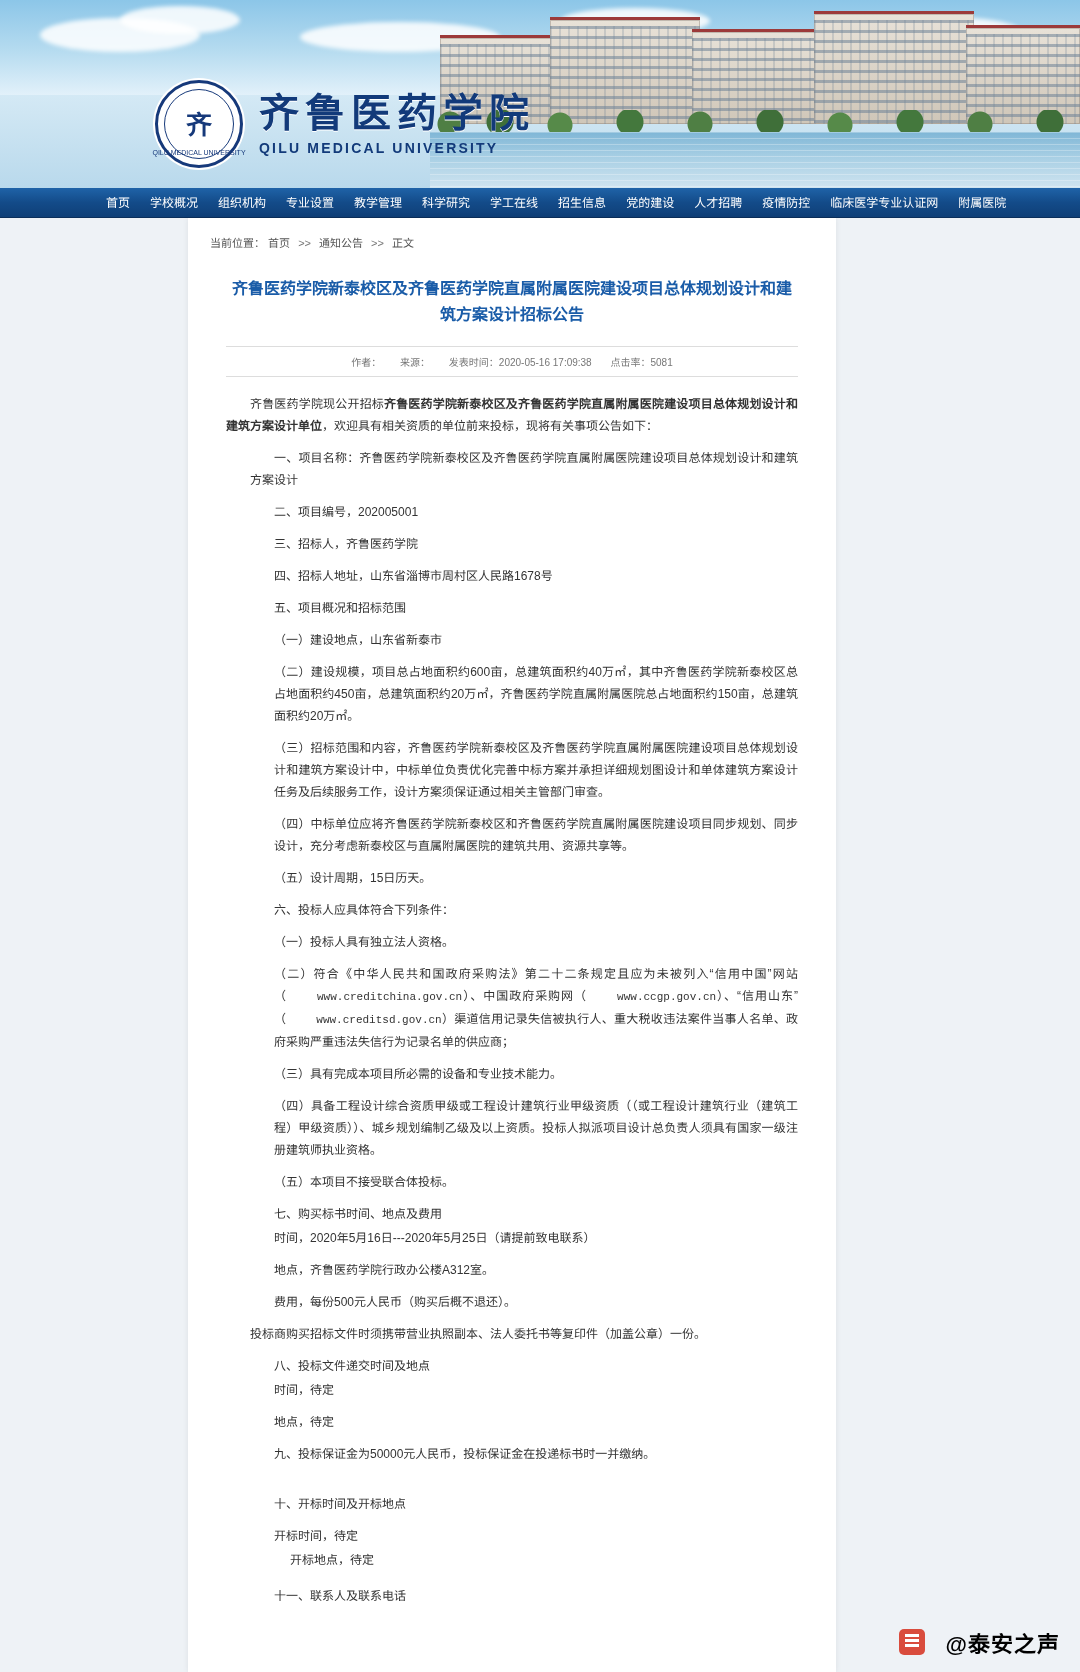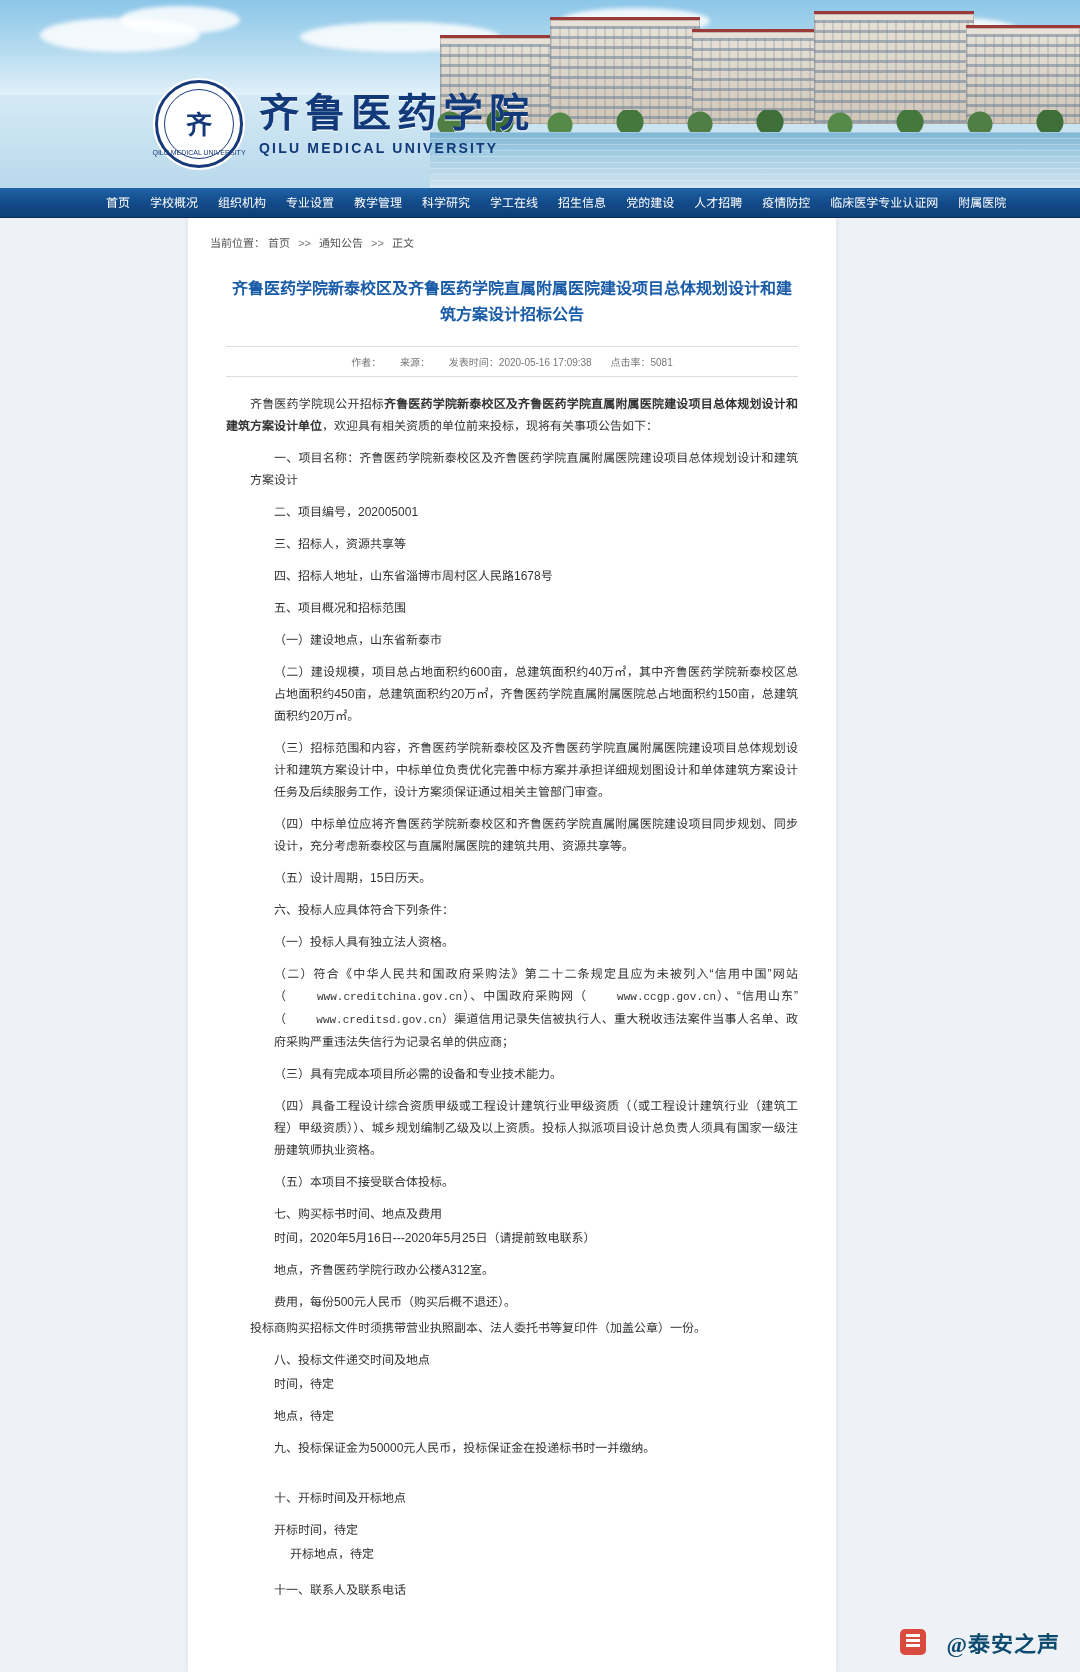--- a/index.html
+++ b/index.html
@@ -244,22 +244,22 @@
   
   .watermark {
     position: absolute;
     right: 20px;
     bottom: 14px;
     display: flex;
     align-items: center;
     gap: 21px;
     font-size: 22px;
     font-weight: bold;
-    color: #0c4a6e;
-    font-family: Liberation Serif, serif;
+    color: #000000;
+    font-family: Liberation Sans, sans-serif;
   }
   .wm-logo {
     width: 26px; height: 26px;
     background: #d94c3d;
     border-radius: 5px;
     position: relative;
   }
   .wm-logo::before {
     content: "";
     position: absolute;
@@ -342,21 +342,21 @@
       </div>
 
       <div class="body-text">
 
         <p class="ind1">
           <span>齐鲁医药学院现公开招标</span><span class="strong">齐鲁医药学院新泰校区及齐鲁医药学院直属附属医院建设项目总体规划设计和建筑方案设计单位</span><span>，欢迎具有相关资质的单位前来投标，现将有关事项公告如下：</span>
         </p>
 
         <p class="ind2">一、项目名称：齐鲁医药学院新泰校区及齐鲁医药学院直属附属医院建设项目总体规划设计和建筑方案设计</p>
         <p class="ind2">二、项目编号，202005001</p>
-        <p class="ind2">三、招标人，资源共享等</p>
+        <p class="ind2">三、招标人，齐鲁医药学院</p>
         <p class="ind3">四、招标人地址，山东省淄博市周村区人民路1678号</p>
         <p class="ind2">五、项目概况和招标范围</p>
 
         <p class="ind3">（一）建设地点，山东省新泰市</p>
         <p class="ind3">（二）建设规模，项目总占地面积约600亩，总建筑面积约40万㎡，其中齐鲁医药学院新泰校区总占地面积约450亩，总建筑面积约20万㎡，齐鲁医药学院直属附属医院总占地面积约150亩，总建筑面积约20万㎡。</p>
         <p class="ind3">（三）招标范围和内容，齐鲁医药学院新泰校区及齐鲁医药学院直属附属医院建设项目总体规划设计和建筑方案设计中，中标单位负责优化完善中标方案并承担详细规划图设计和单体建筑方案设计任务及后续服务工作，设计方案须保证通过相关主管部门审查。</p>
         <p class="ind3">（四）中标单位应将齐鲁医药学院新泰校区和齐鲁医药学院直属附属医院建设项目同步规划、同步设计，充分考虑新泰校区与直属附属医院的建筑共用、资源共享等。</p>
         <p class="ind3">（五）设计周期，15日历天。</p>
 
         <p class="ind2">六、投标人应具体符合下列条件：</p>
@@ -364,21 +364,21 @@
         <p class="ind3">
           <span>（二）符合《中华人民共和国政府采购法》第二十二条规定且应为未被列入“信用中国”网站（</span><span class="mono">www.creditchina.gov.cn</span><span>）、中国政府采购网（</span><span class="mono">www.ccgp.gov.cn</span><span>）、“信用山东”（</span><span class="mono">www.creditsd.gov.cn</span><span>）渠道信用记录失信被执行人、重大税收违法案件当事人名单、政府采购严重违法失信行为记录名单的供应商；</span>
         </p>
         <p class="ind3">（三）具有完成本项目所必需的设备和专业技术能力。</p>
         <p class="ind3">（四）具备工程设计综合资质甲级或工程设计建筑行业甲级资质（（或工程设计建筑行业（建筑工程）甲级资质））、城乡规划编制乙级及以上资质。投标人拟派项目设计总负责人须具有国家一级注册建筑师执业资格。</p>
         <p class="ind3">（五）本项目不接受联合体投标。</p>
 
         <p class="ind2" style="margin-bottom:2px;">七、购买标书时间、地点及费用</p>
         <p class="ind-sub">时间，2020年5月16日---2020年5月25日（请提前致电联系）</p>
         <p class="ind-sub">地点，齐鲁医药学院行政办公楼A312室。</p>
-        <p class="ind-sub" style="margin-bottom:4px;">费用，每份500元人民币（购买后概不退还）。</p>
+        <p class="ind-sub" style="margin-bottom:10px;">费用，每份500元人民币（购买后概不退还）。</p>
 
         <p class="ind1">投标商购买招标文件时须携带营业执照副本、法人委托书等复印件（加盖公章）一份。</p>
 
         <p class="ind2" style="margin-bottom:2px;">八、投标文件递交时间及地点</p>
         <p class="ind-sub">时间，待定</p>
         <p class="ind-sub">地点，待定</p>
         <p class="ind-sub" style="margin-bottom:28px;">九、投标保证金为50000元人民币，投标保证金在投递标书时一并缴纳。</p>
 
         <p class="ind2">十、开标时间及开标地点</p>
         <p class="ind3" style="margin-bottom:2px;">开标时间，待定</p>

